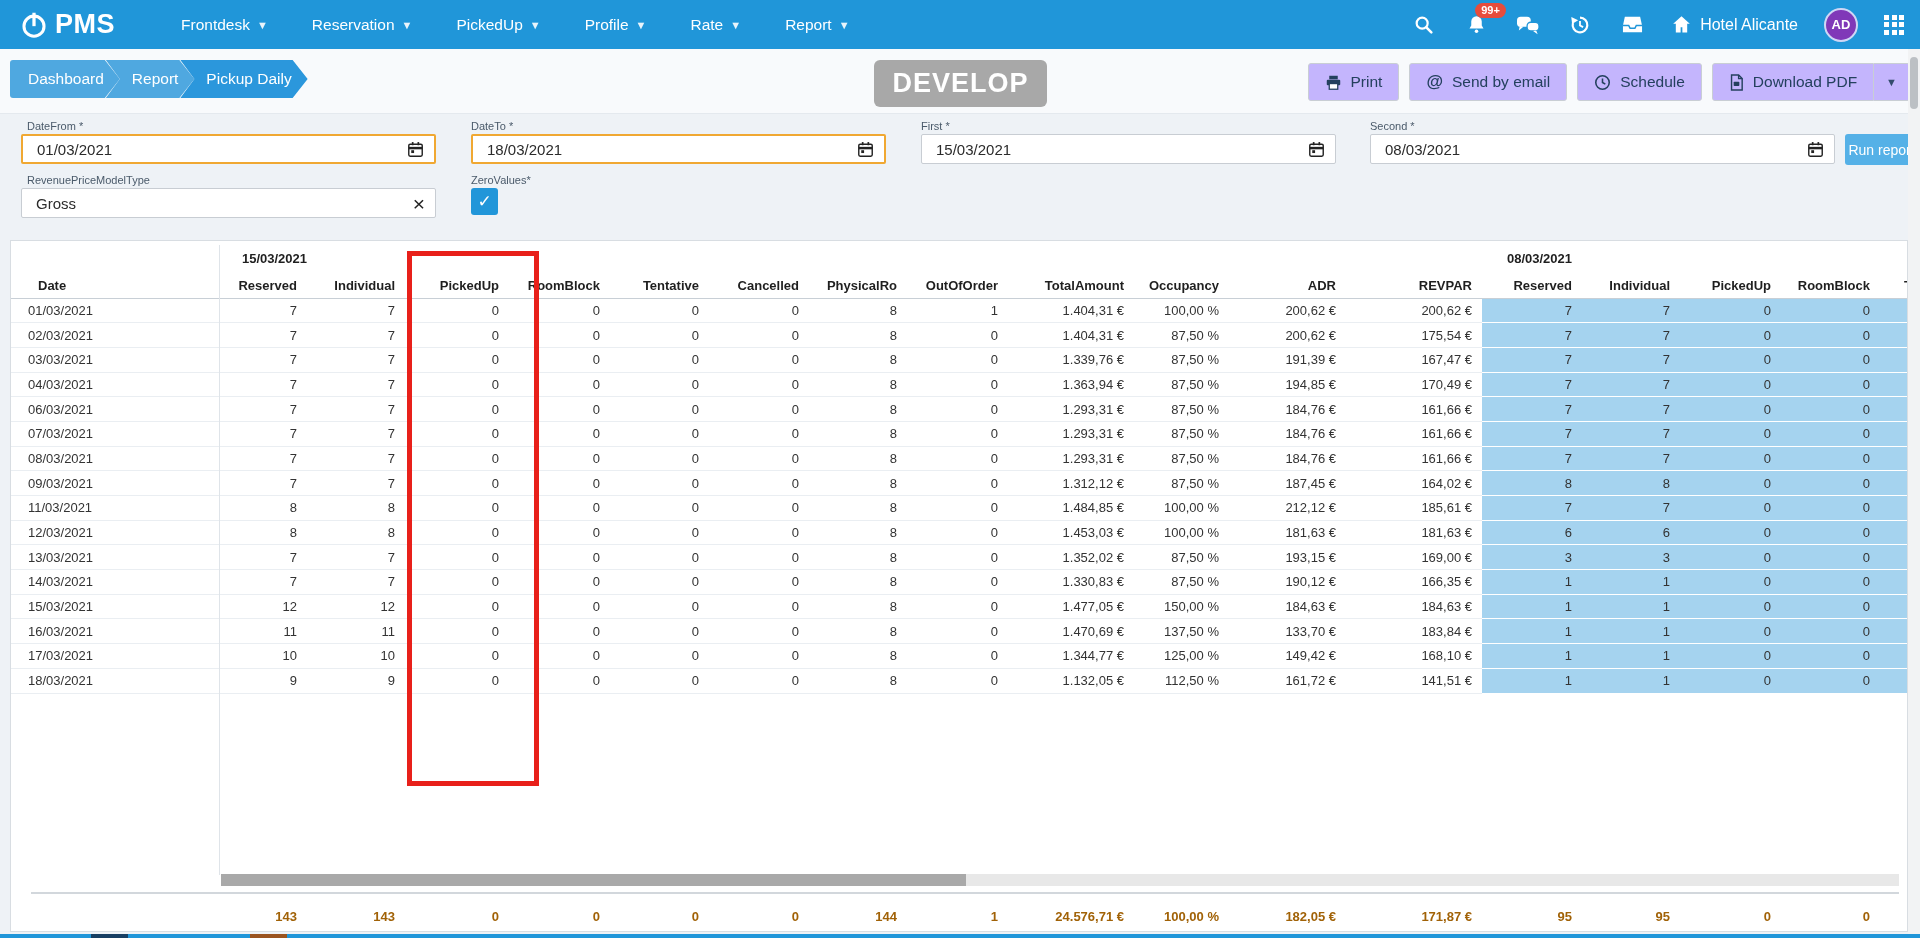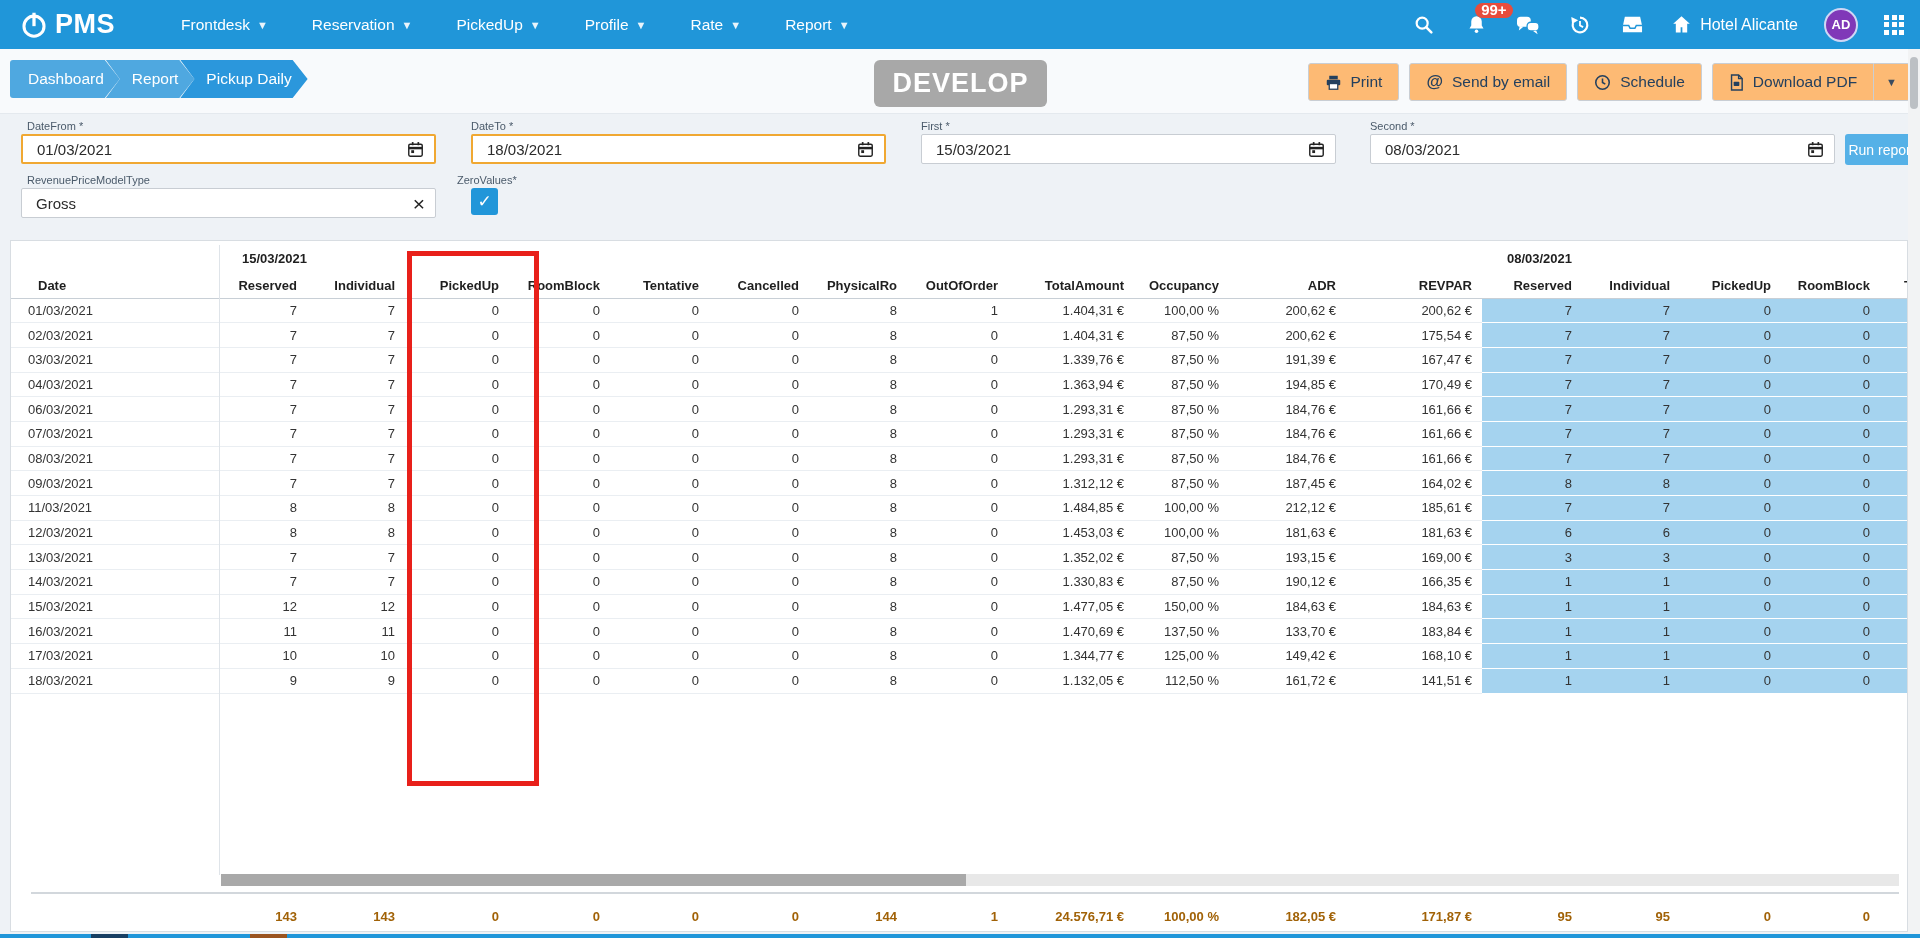--- a/index.html
+++ b/index.html
@@ -11,42 +11,42 @@
   .navbar { position:absolute; top:0; left:0; width:1920px; height:49px;
     background:#2096d9; display:flex; align-items:center; color:#fff; z-index:20; }
   .logo { display:flex; align-items:center; gap:7px; margin-left:20px; cursor:pointer; }
   .logo-text { font-size:27px; font-weight:800; letter-spacing:.5px; }
   .nav-menu { display:flex; margin-left:48px; gap:8px; }
   .nav-item { padding:8px 18px; font-size:15.5px; display:flex; align-items:center; gap:7px; cursor:pointer; }
   .caret { font-size:11px; opacity:.9; }
   .nav-right { margin-left:auto; display:flex; align-items:center; gap:26px; margin-right:16px; }
   .nav-icon { position:relative; display:flex; align-items:center; justify-content:center; width:26px; height:26px; cursor:pointer; }
   .badge { position:absolute; top:-9px; left:12px; background:#e74c3c; color:#fff;
-    font-size:15px; font-weight:bold; padding:1.5px 6px; border-radius:9px; line-height:12px; }
+    font-size:11px; font-weight:bold; padding:1.5px 6px; border-radius:9px; line-height:12px; }
   .hotel { display:flex; align-items:center; gap:8px; font-size:16px; cursor:pointer; }
   .avatar { width:34px; height:34px; border-radius:50%; background:#8038b8; border:2.5px solid #cfd6f5;
     color:#fff; font-size:13px; font-weight:bold; display:flex; align-items:center; justify-content:center; cursor:pointer; }
   .grid-icon { display:inline-grid; grid-template-columns:repeat(3,5px); gap:2.5px; cursor:pointer; }
   .grid-icon i { width:5px; height:5px; background:#fff; }
 
   
   .crumb-row { position:absolute; top:49px; left:0; width:1920px; height:65px;
     background:#f8fafc; border-bottom:1px solid #e4e9ee; }
   .crumbs { position:absolute; left:10px; top:11px; display:flex; height:38px; }
   .crumb { position:relative; color:#fff; font-size:15.5px; display:flex; align-items:center;
     padding:0 16px 0 26px; background:#4fa8e0; cursor:pointer; margin-left:-14px;
     clip-path:polygon(0 0, calc(100% - 15px) 0, 100% 50%, calc(100% - 15px) 100%, 0 100%, 14px 50%); }
   .crumb.first { margin-left:0; padding-left:18px; border-radius:3px 0 0 3px;
     clip-path:polygon(0 0, calc(100% - 15px) 0, 100% 50%, calc(100% - 15px) 100%, 0 100%); }
   .crumb.active { background:#2b97dc; }
   .develop { position:absolute; left:874px; top:11px; width:173px; height:47px; background:#a8a8a8;
     border-radius:6px; color:#fff; font-weight:bold; font-size:27px; letter-spacing:1px;
     display:flex; align-items:center; justify-content:center; }
   .actions { position:absolute; right:10px; top:14px; display:flex; gap:10px; }
-  .btn { height:38px; background:#fdba74; border:1px solid #c9ced4; border-radius:3px;
+  .btn { height:38px; background:#c4b5fd; border:1px solid #c9ced4; border-radius:3px;
     color:#24405e; font-size:15.5px; display:flex; align-items:center; gap:9px;
     padding:0 16px; cursor:pointer; white-space:nowrap; }
   .btn-group { display:flex; }
   .btn-group .btn.main { border-radius:3px 0 0 3px; }
   .btn-group .btn.caret-part { border-radius:0 3px 3px 0; border-left:none; padding:0 12px; }
 
   
   .filters { position:absolute; top:115px; left:0; width:1920px; height:125px; background:#eef2f6; }
   .f-label { position:absolute; font-size:11px; color:#4a5a6a; }
   .f-input { position:absolute; height:30px; background:#fff; border:1px solid #c8cdd3; border-radius:2px;
@@ -299,21 +299,21 @@
     </div>
 
     <button class="run-btn">Run report</button>
 
     <span class="f-label" style="left:27px;top:59px;">RevenuePriceModelType</span>
     <div class="f-input" style="left:21px;top:73px;width:415px;">
       <span class="val">Gross</span>
       <span class="clear-x">×</span>
     </div>
 
-    <span class="f-label" style="left:457px;top:59px;">ZeroValues*</span>
+    <span class="f-label" style="left:471px;top:59px;">ZeroValues*</span>
     <div class="checkbox" style="left:471px;top:73px;">
       <span>✓</span>
     </div>
   </div>
 
   <div class="card">
     <span class="g-date" style="left:190px;">15/03/2021</span>
     <span class="g-date" style="left:1455px;">08/03/2021</span>
 
     <table class="grid" style="top:32px;">

